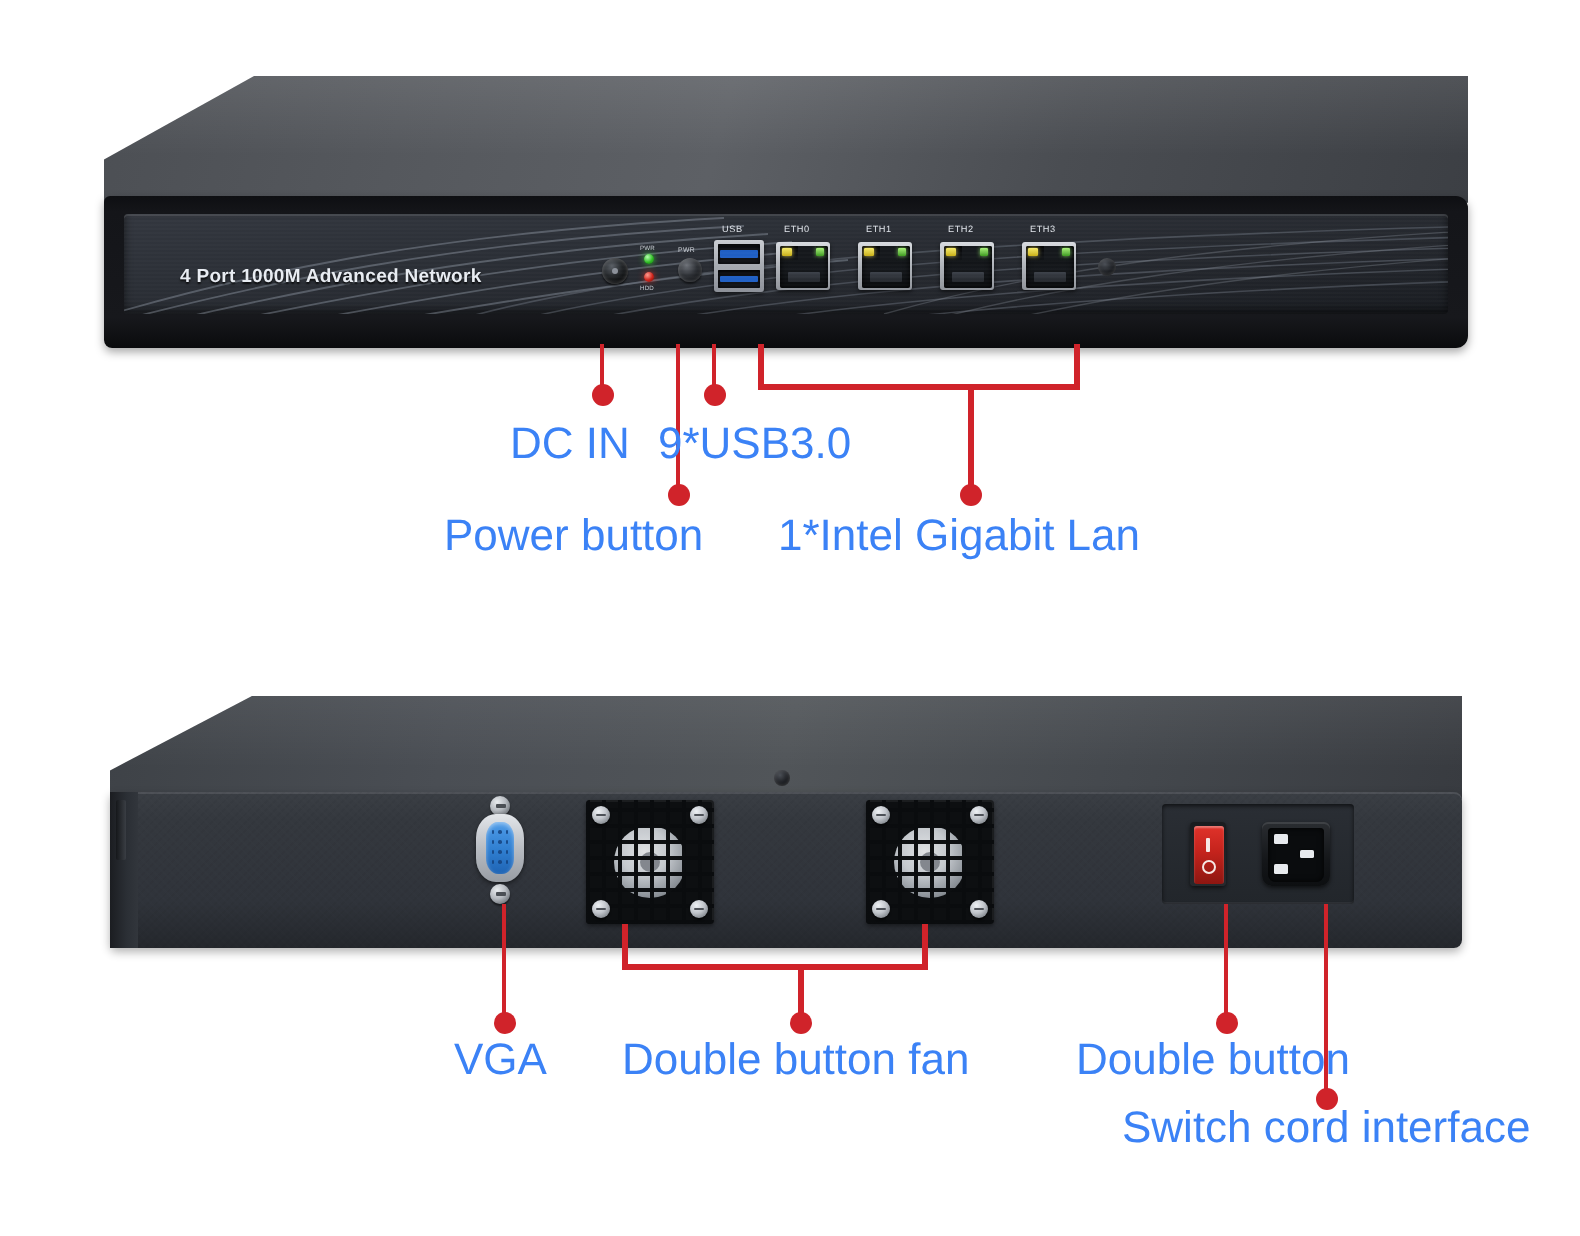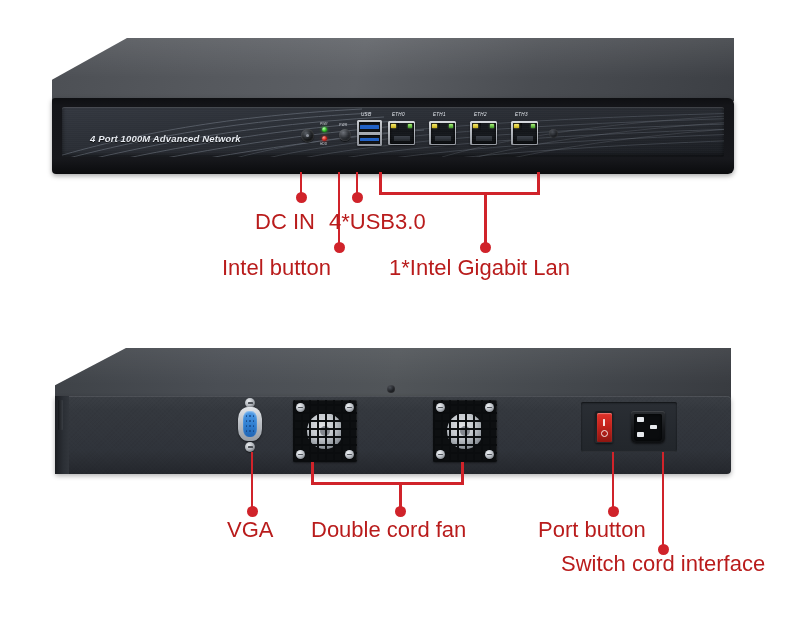--- a/index.html
+++ b/index.html
@@ -7,21 +7,21 @@
     width:790px;height:618px;
     background:#ffffff;
     font-family:"Liberation Sans", sans-serif;
     overflow:hidden;
     position:relative;
   }
   .stage{position:absolute;inset:0;}
   .cal-line{position:absolute;background:#d0232a;}
   .cal-dot{position:absolute;width:11px;height:11px;border-radius:50%;background:#d0232a;}
   .cal-label{
-    position:absolute;color:#b91c1c;white-space:nowrap;
+    position:absolute;color:#3b82f6;white-space:nowrap;
     font-family:"Liberation Sans", sans-serif;
   }
 
   
   #front-unit{position:absolute;left:52px;top:38px;width:682px;height:140px;}
 
   
   .f-top{
     position:absolute;left:0;top:0;width:682px;height:72px;
     background:linear-gradient(105deg,#4c4f54 0%,#55585d 22%,#5d6065 45%,#4a4d52 70%,#3c3f44 100%);
@@ -32,21 +32,20 @@
     background:linear-gradient(180deg,rgba(255,255,255,.10),rgba(255,255,255,0) 55%);
     clip-path:polygon(11% 0%, 100% 0%, 100% 88%, 0% 100%, 0% 58%);
   }
   
   .f-body{
     position:absolute;left:0;top:60px;width:682px;height:76px;
     background:linear-gradient(180deg,#0e0f12 0%,#141519 10%,#17181c 80%,#0a0b0d 100%);
     border-radius:3px 6px 6px 4px;
     box-shadow:0 2px 5px rgba(0,0,0,.35);
     overflow:hidden;
-    font-style:italic;
   }
   
   .f-plate{
     position:absolute;left:10px;top:9px;width:662px;height:50px;
     background:linear-gradient(175deg,#33373f 0%,#2b2f36 35%,#23262c 70%,#191c21 100%);
     border-radius:2px;
     box-shadow:inset 0 1px 0 rgba(255,255,255,.12), inset 0 -2px 4px rgba(0,0,0,.6);
     overflow:hidden;
   }
   .f-plate::after{
@@ -397,22 +396,22 @@
     <div class="cal-line" style="left:355.5px;top:172px;width:2.5px;height:22px;"></div>
     <div class="cal-dot" style="left:352px;top:192px;"></div>
 
     <div class="cal-line" style="left:379px;top:172px;width:2.5px;height:22px;"></div>
     <div class="cal-line" style="left:537px;top:172px;width:2.5px;height:22px;"></div>
     <div class="cal-line" style="left:379px;top:192px;width:160.5px;height:2.5px;"></div>
     <div class="cal-line" style="left:484px;top:192px;width:2.5px;height:52px;"></div>
     <div class="cal-dot" style="left:480px;top:242px;"></div>
 
     <div class="cal-label" style="left:255px;top:209px;font-size:22px;">DC IN</div>
-    <div class="cal-label" style="left:222px;top:255px;font-size:22px;">Intel button</div>
-    <div class="cal-label" style="left:329px;top:209px;font-size:22px;">4*USB3.0</div>
+    <div class="cal-label" style="left:222px;top:255px;font-size:22px;">Power button</div>
+    <div class="cal-label" style="left:329px;top:209px;font-size:22px;">9*USB3.0</div>
     <div class="cal-label" style="left:389px;top:255px;font-size:22px;">1*Intel Gigabit Lan</div>
   </div>
 
   <div id="rear-unit">
 
     <div class="r-top"></div>
 
     <div class="r-body"></div>
     <div class="r-leftcap"></div>
     <div class="r-rail"></div>
@@ -484,18 +483,18 @@
     <div class="cal-line" style="left:399px;top:482px;width:2.5px;height:28px;"></div>
     <div class="cal-dot" style="left:395px;top:506px;"></div>
 
     <div class="cal-line" style="left:611.5px;top:452px;width:2.5px;height:56px;"></div>
     <div class="cal-dot" style="left:608px;top:506px;"></div>
 
     <div class="cal-line" style="left:661.5px;top:452px;width:2.5px;height:95px;"></div>
     <div class="cal-dot" style="left:658px;top:544px;"></div>
 
     <div class="cal-label" style="left:227px;top:517px;font-size:22px;">VGA</div>
-    <div class="cal-label" style="left:311px;top:517px;font-size:22px;">Double cord fan</div>
-    <div class="cal-label" style="left:538px;top:517px;font-size:22px;">Port button</div>
+    <div class="cal-label" style="left:311px;top:517px;font-size:22px;">Double button fan</div>
+    <div class="cal-label" style="left:538px;top:517px;font-size:22px;">Double button</div>
     <div class="cal-label" style="left:561px;top:551px;font-size:22px;">Switch cord interface</div>
   </div>
 
 </div>
 
 </body></html>

